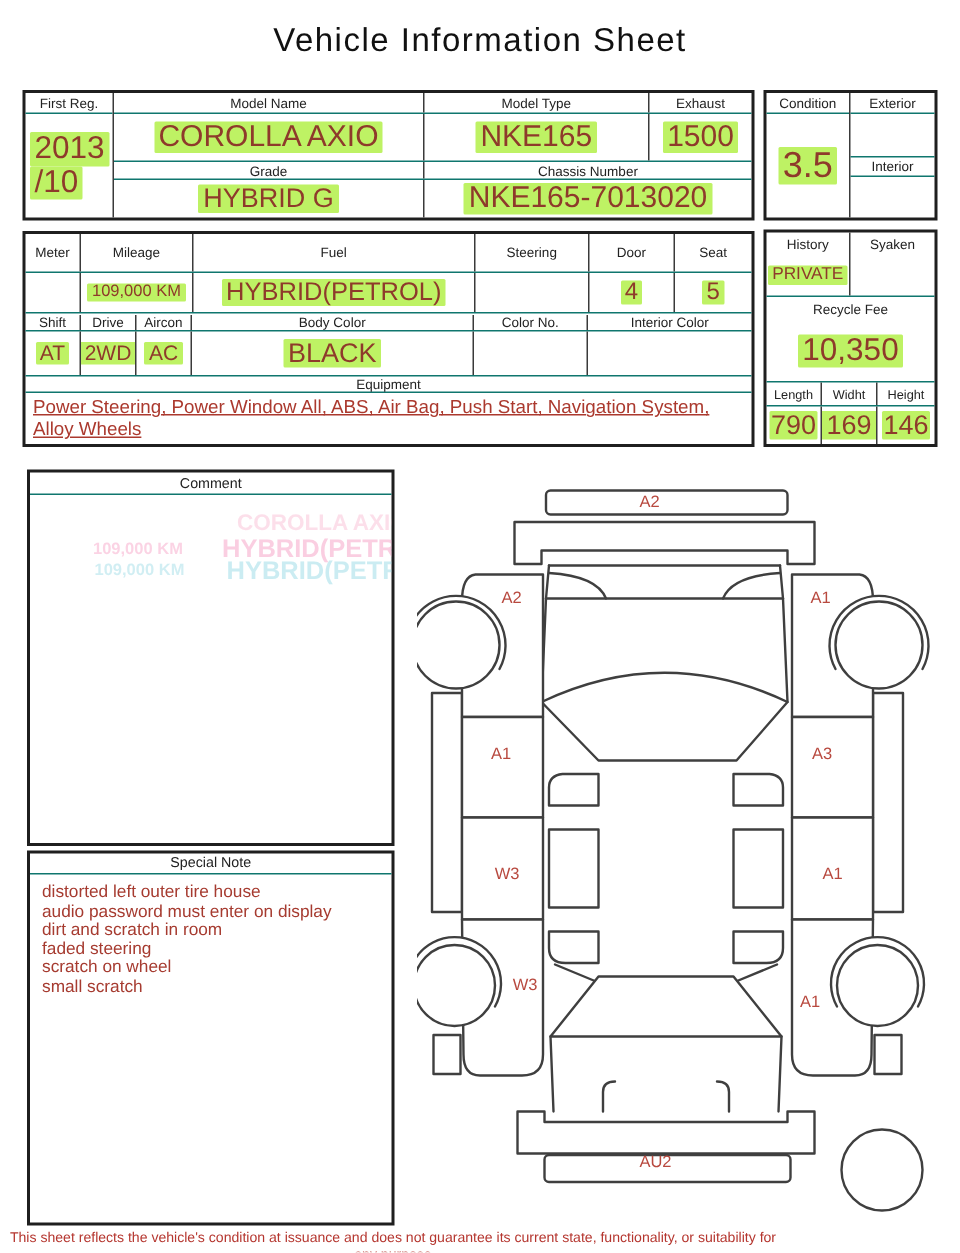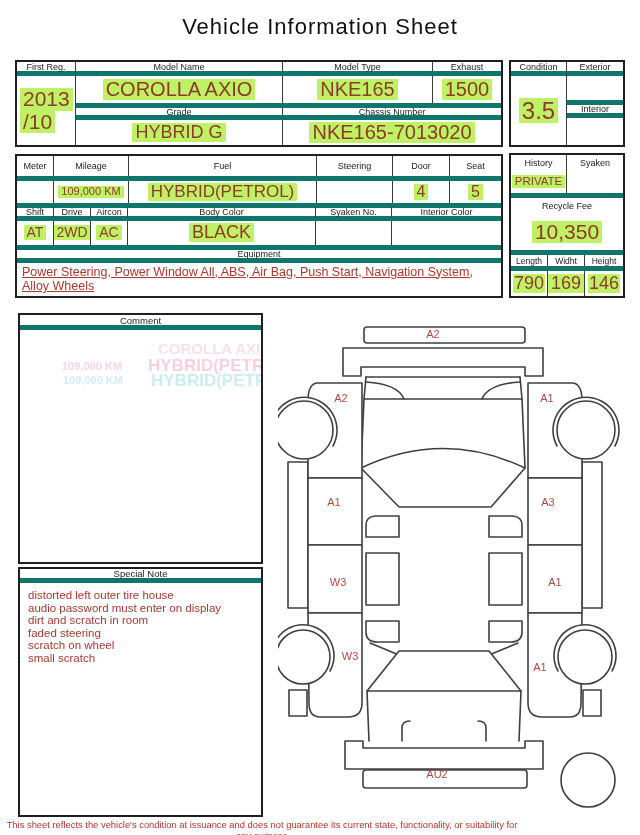--- a/index.html
+++ b/index.html
@@ -12,21 +12,21 @@
     font-size:22px;letter-spacing:1px;color:#111;
   }
   .box{position:absolute;border:2px solid #1f1f1f;box-sizing:border-box;background:#fff;}
   .hdr{
     font-size:9px;color:#222;text-align:center;
     display:flex;align-items:center;justify-content:center;
     box-sizing:border-box;
   }
   .cell{box-sizing:border-box;display:flex;align-items:center;justify-content:center;overflow:hidden;}
   .br{border-right:1px solid #3a3a3a;}
-  .bb{border-bottom:5px solid #0f766e;}
+  .bb{border-bottom:1px solid #0f766e;}
   .row{display:flex;box-sizing:border-box;}
   .col{display:flex;flex-direction:column;box-sizing:border-box;}
   .val{color:#8e3a2b;}
   .hl{background:#bef264;padding:0 3px;border-radius:1px;line-height:1.05;display:inline-block;}
   .equip-text{
     font-size:12.5px;line-height:1.18;color:#ab392e;padding:2px 5px;text-align:left;
     align-items:flex-start;justify-content:flex-start;display:block;text-decoration:underline;
   }
   .note-line{font-size:11.5px;line-height:12.6px;color:#a63b30;}
   .footer{
@@ -121,21 +121,21 @@
         </div>
       <div class="cell val" style="flex:1;font-size:16px;">
           <span class="hl">5</span>
         </div>
     </div>
     <div class="row bb" style="height:13px;align-items:center;">
       <div class="hdr br" style="width:37px;">Shift</div>
       <div class="hdr br" style="width:37px;">Drive</div>
       <div class="hdr br" style="width:37px;">Aircon</div>
       <div class="hdr br" style="width:188px;">Body Color</div>
-      <div class="hdr br" style="width:76px;">Syaken No.</div>
+      <div class="hdr br" style="width:76px;">Color No.</div>
       <div class="hdr" style="flex:1;">Interior Color</div>
     </div>
     <div class="row bb" style="height:32px;">
       <div class="cell br val" style="width:37px;font-size:14px;">
           <span class="hl">AT</span>
         </div>
       <div class="cell br val" style="width:37px;font-size:14px;">
           <span class="hl">2WD</span>
         </div>
       <div class="cell br val" style="width:37px;font-size:14px;">

